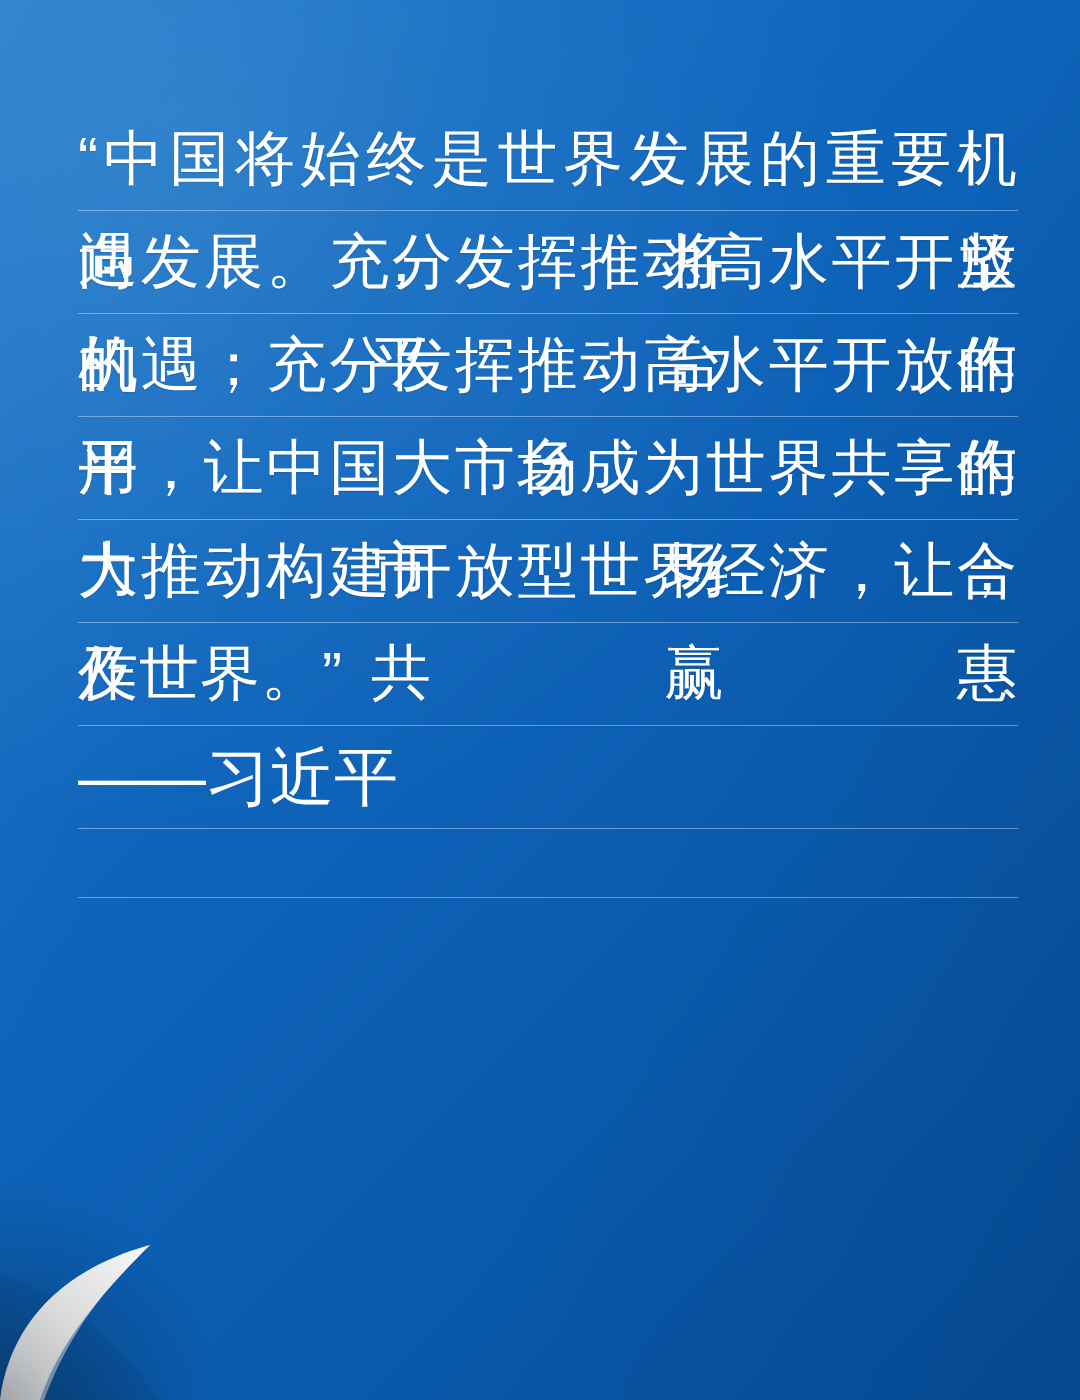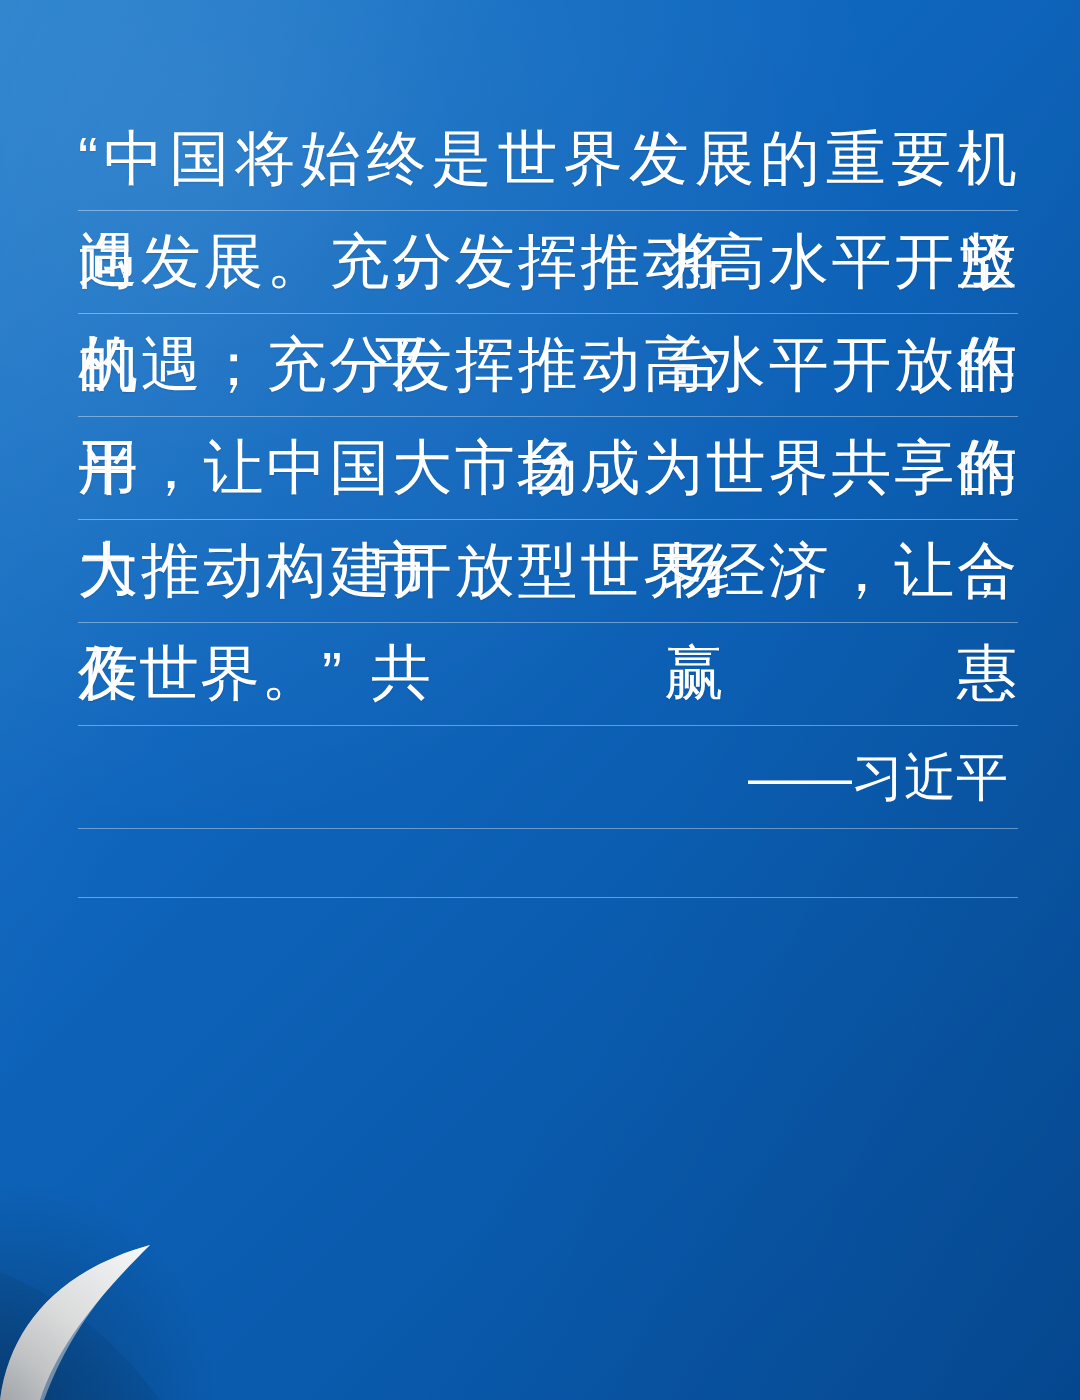--- a/index.html
+++ b/index.html
@@ -53,22 +53,21 @@
     text-align-last: justify;
     white-space: normal;
   }
 
   .attrib-line {
     position: relative;
     height: 102px;
     line-height: 102px;
     border-bottom: 1px solid rgba(255,255,255,0.38);
     color: #ffffff;
-    font-size: 52px;
-    text-align: right;
+    font-size: 64px;
     padding-right: 10px;
     font-weight: 500;
   }
 
   .spacer-line {
     height: 68px;
     border-bottom: 1px solid rgba(255,255,255,0.38);
   }
 
   

